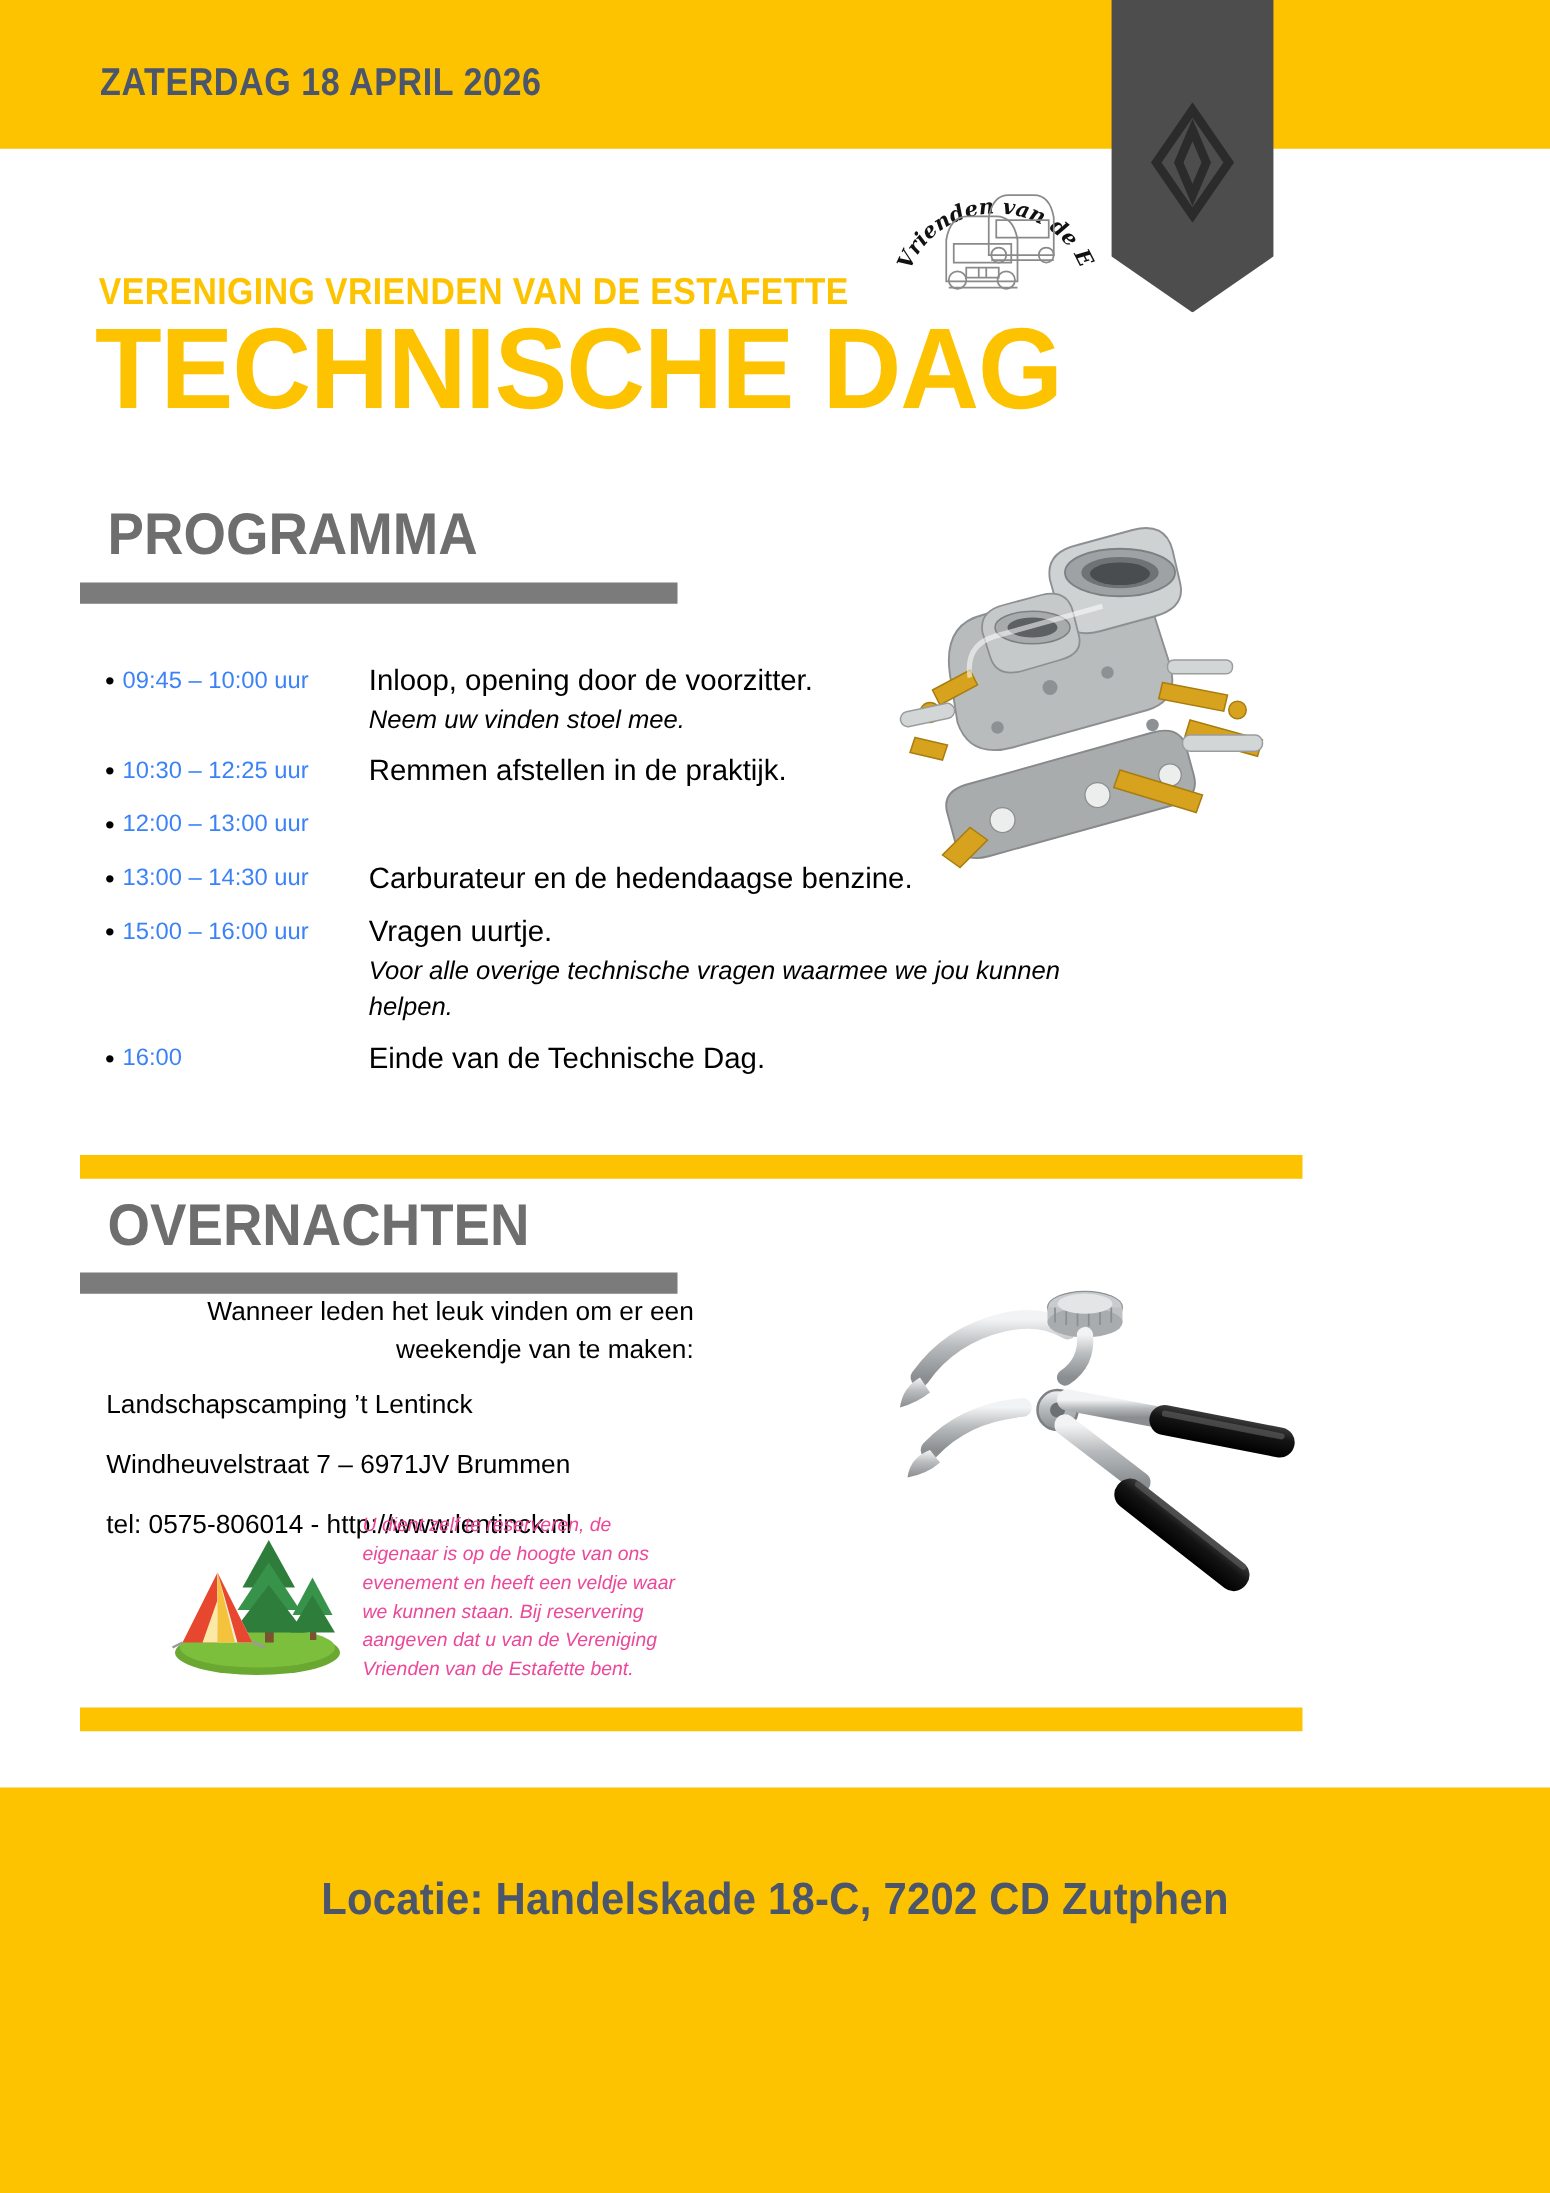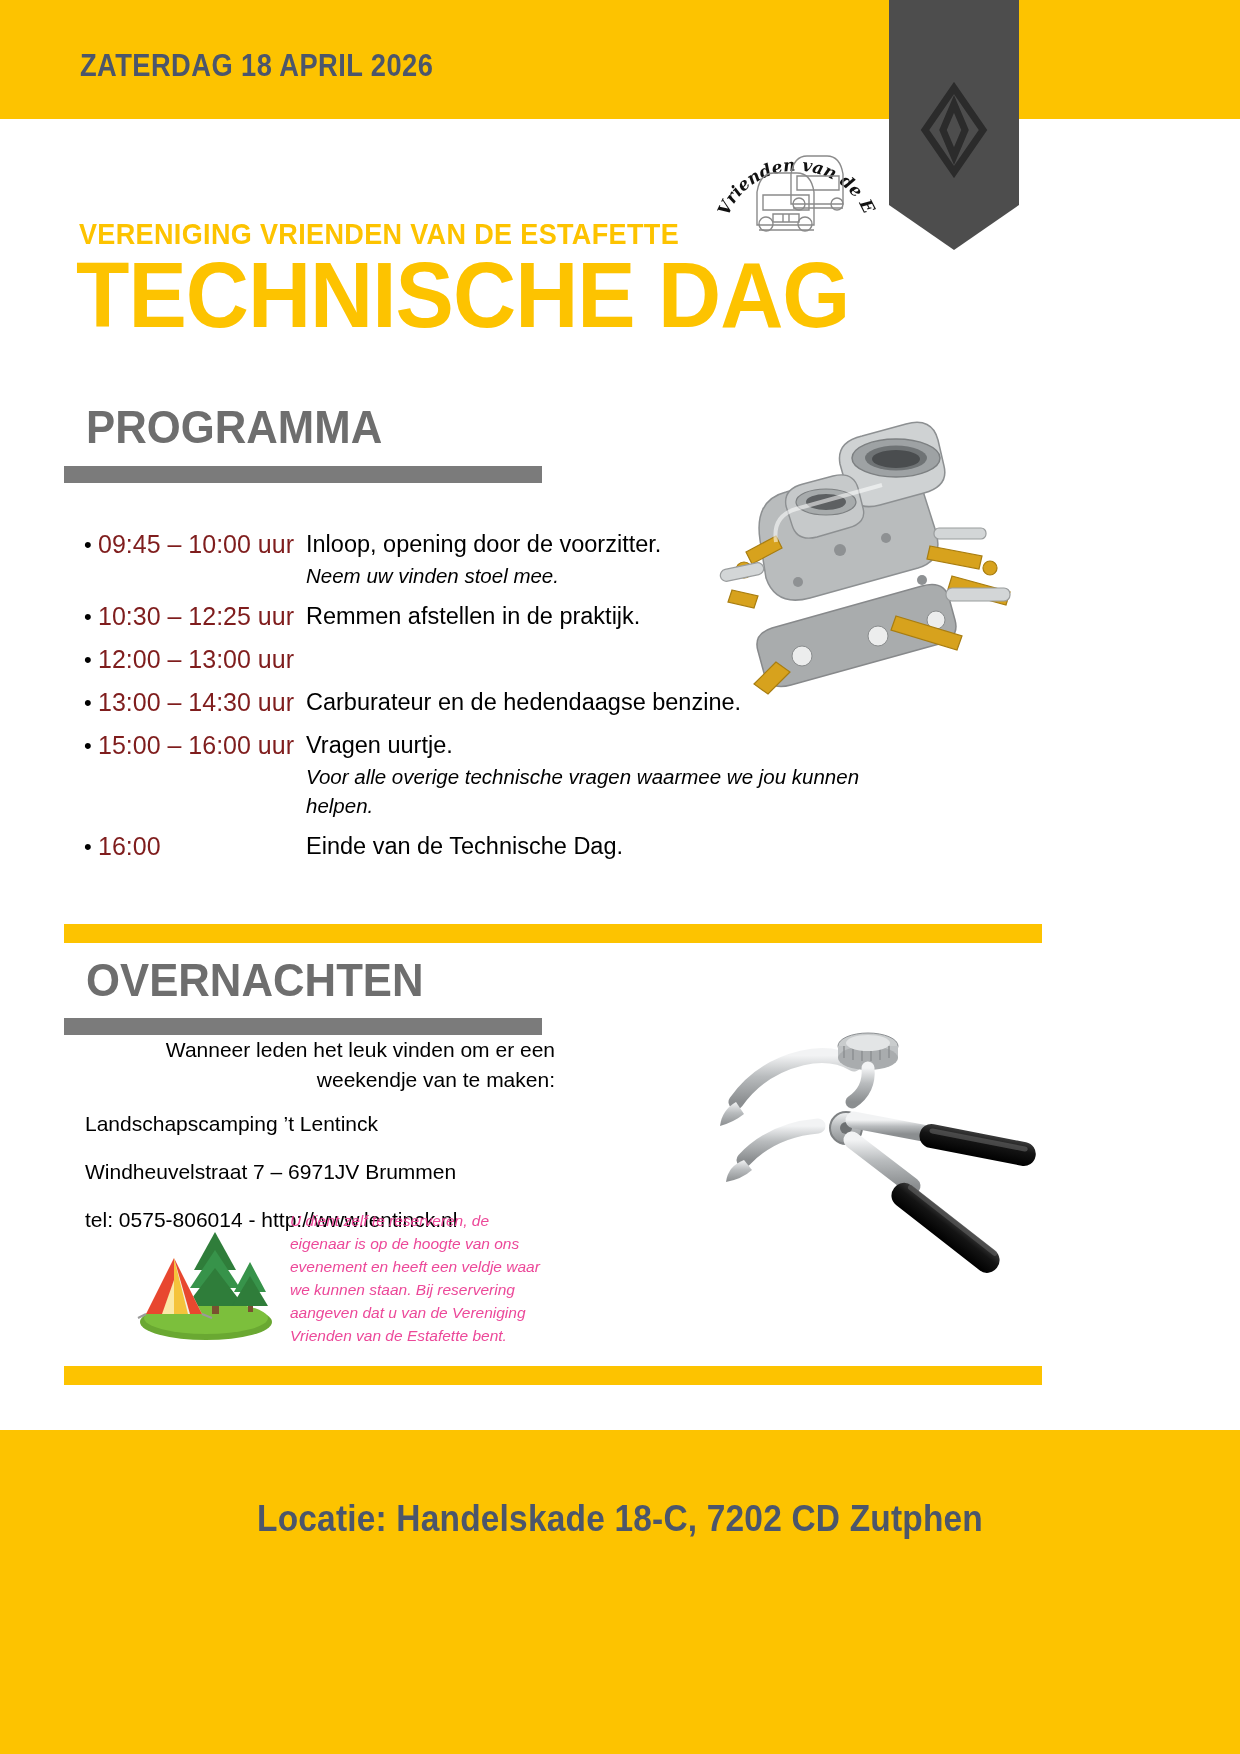--- a/index.html
+++ b/index.html
@@ -123,25 +123,25 @@
   }
   .prog-bullet {
     width: 14px;
     font-size: 22px;
     line-height: 33px;
     color: #000;
     flex: 0 0 auto;
   }
   .prog-time {
     flex: 0 0 197px;
-    font-size: 25px;
+    font-size: 19px;
     line-height: 33px;
-    color: #7f1d1d;
-  }
-  .prog-body { flex: 1 1 auto; margin-left: 11px; }
+    color: #3b82f6;
+  }
+  .prog-body { flex: 1 1 auto; }
   .prog-desc {
     font-size: 23.5px;
     line-height: 33px;
     color: #000;
   }
   .prog-note {
     font-size: 20.5px;
     line-height: 29px;
     font-style: italic;
     color: #000;

